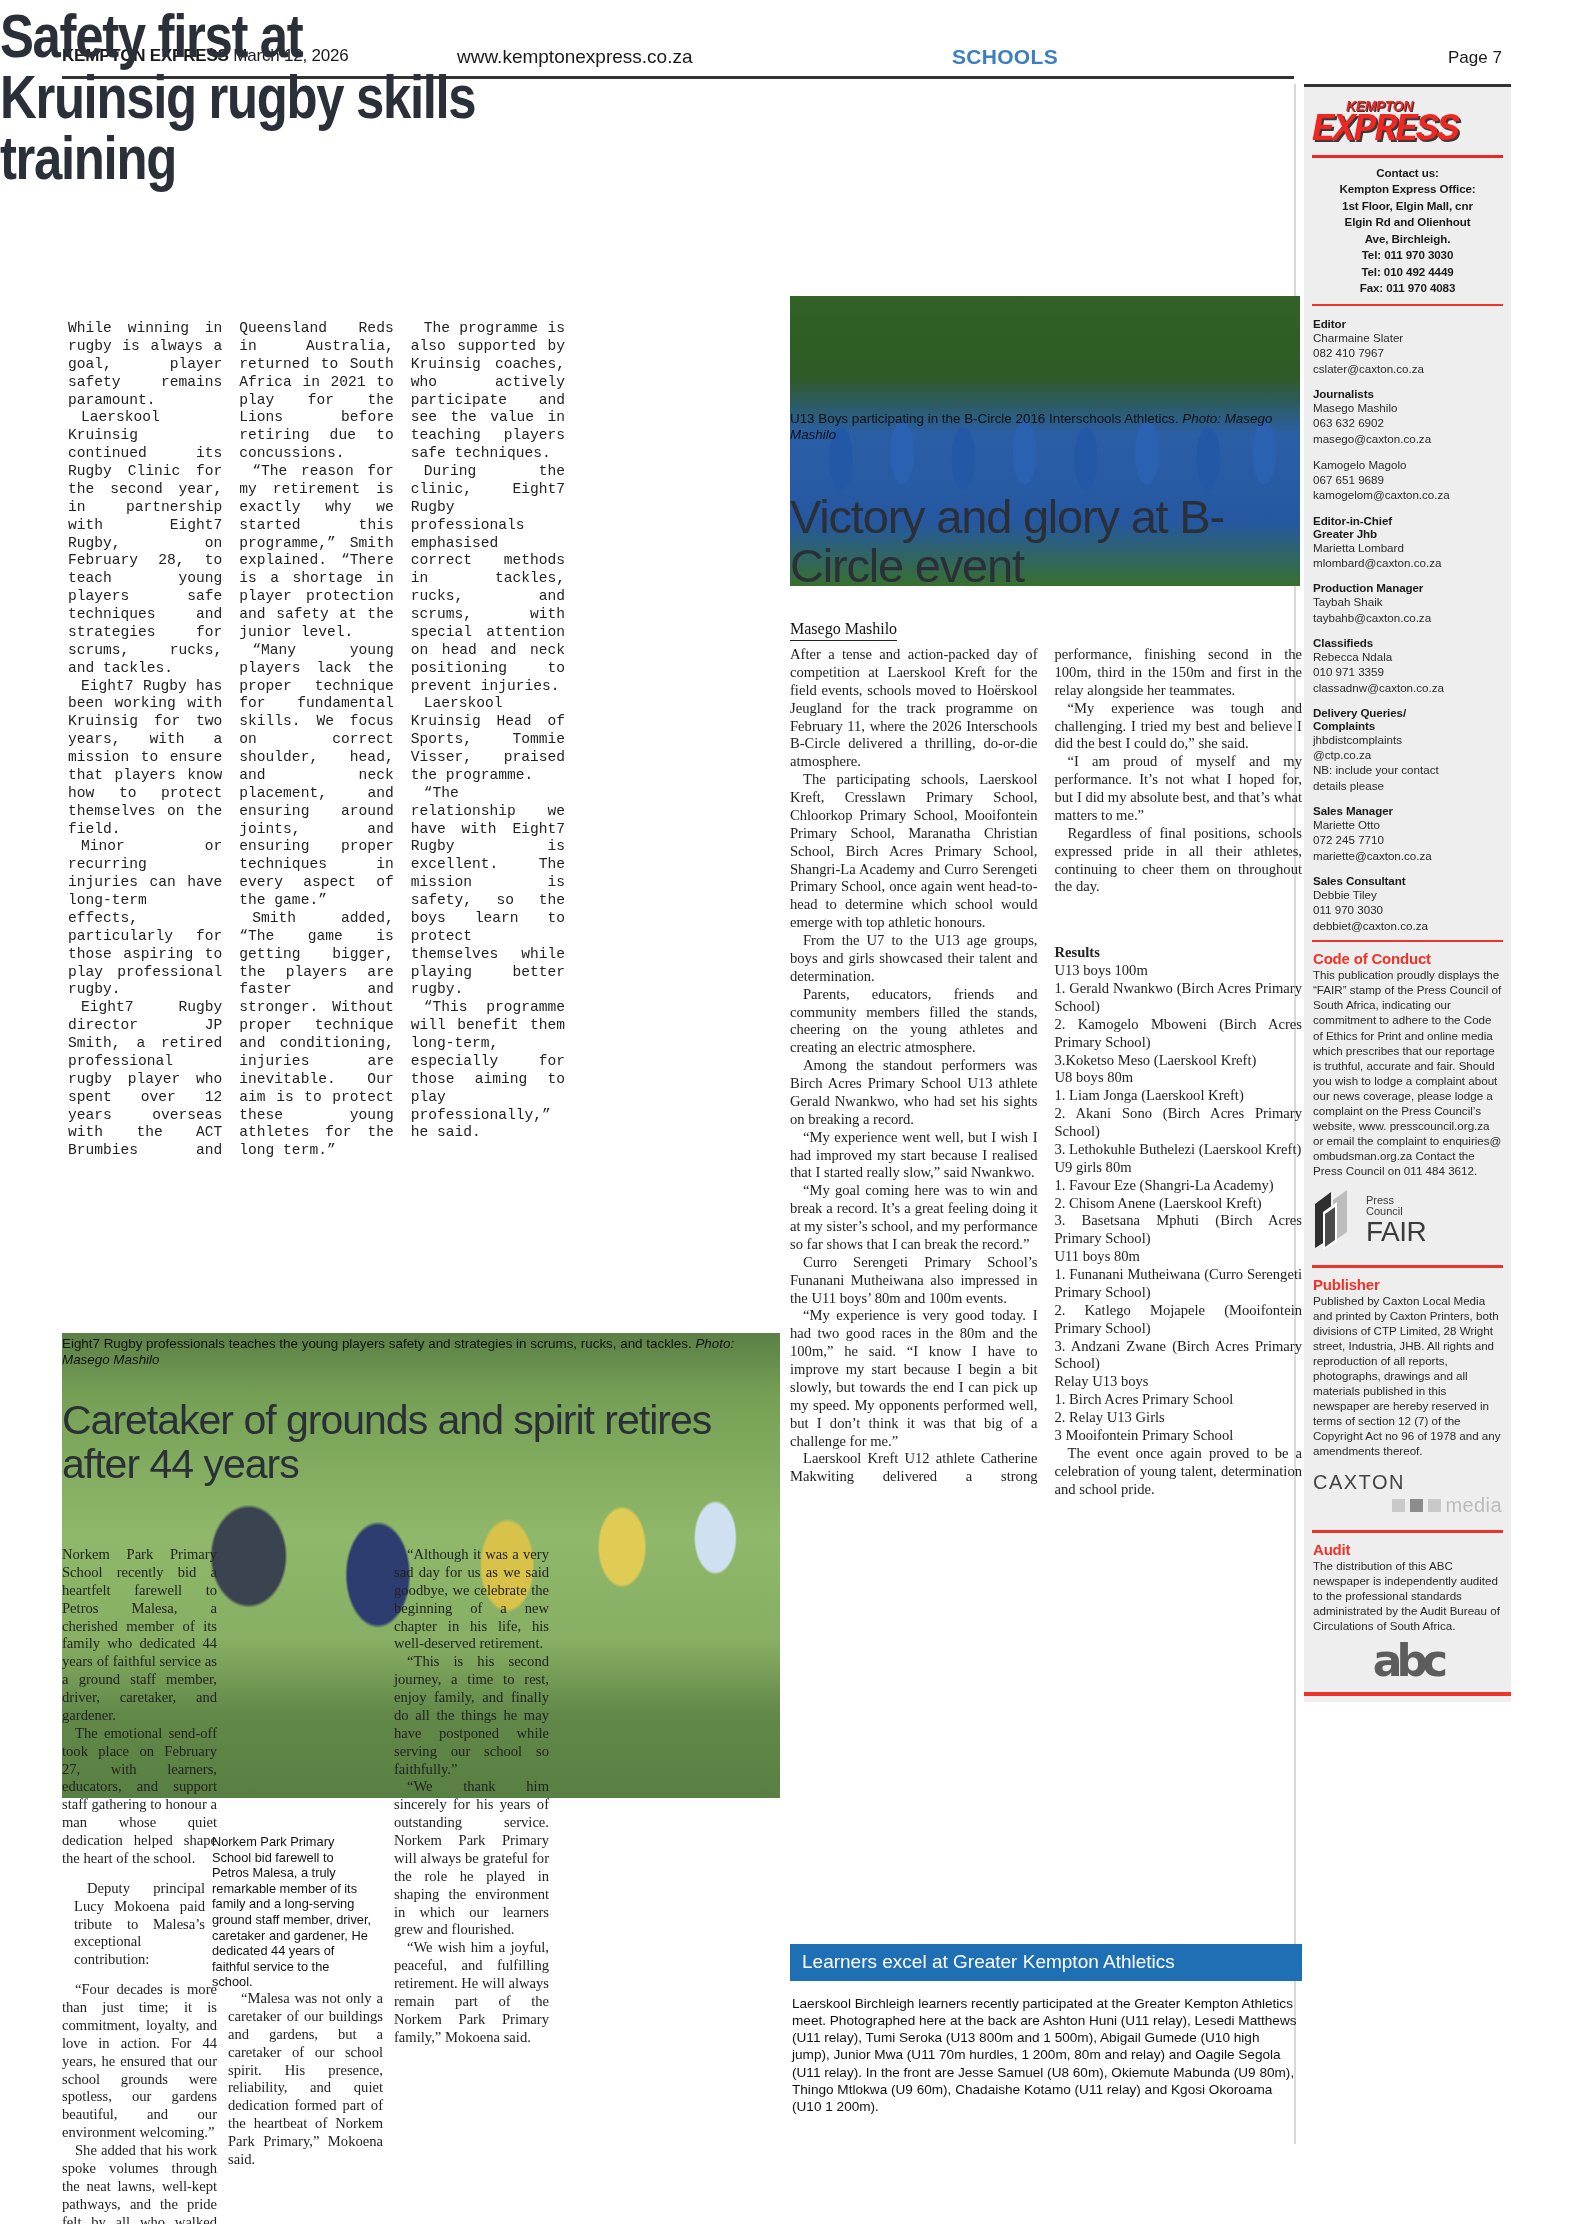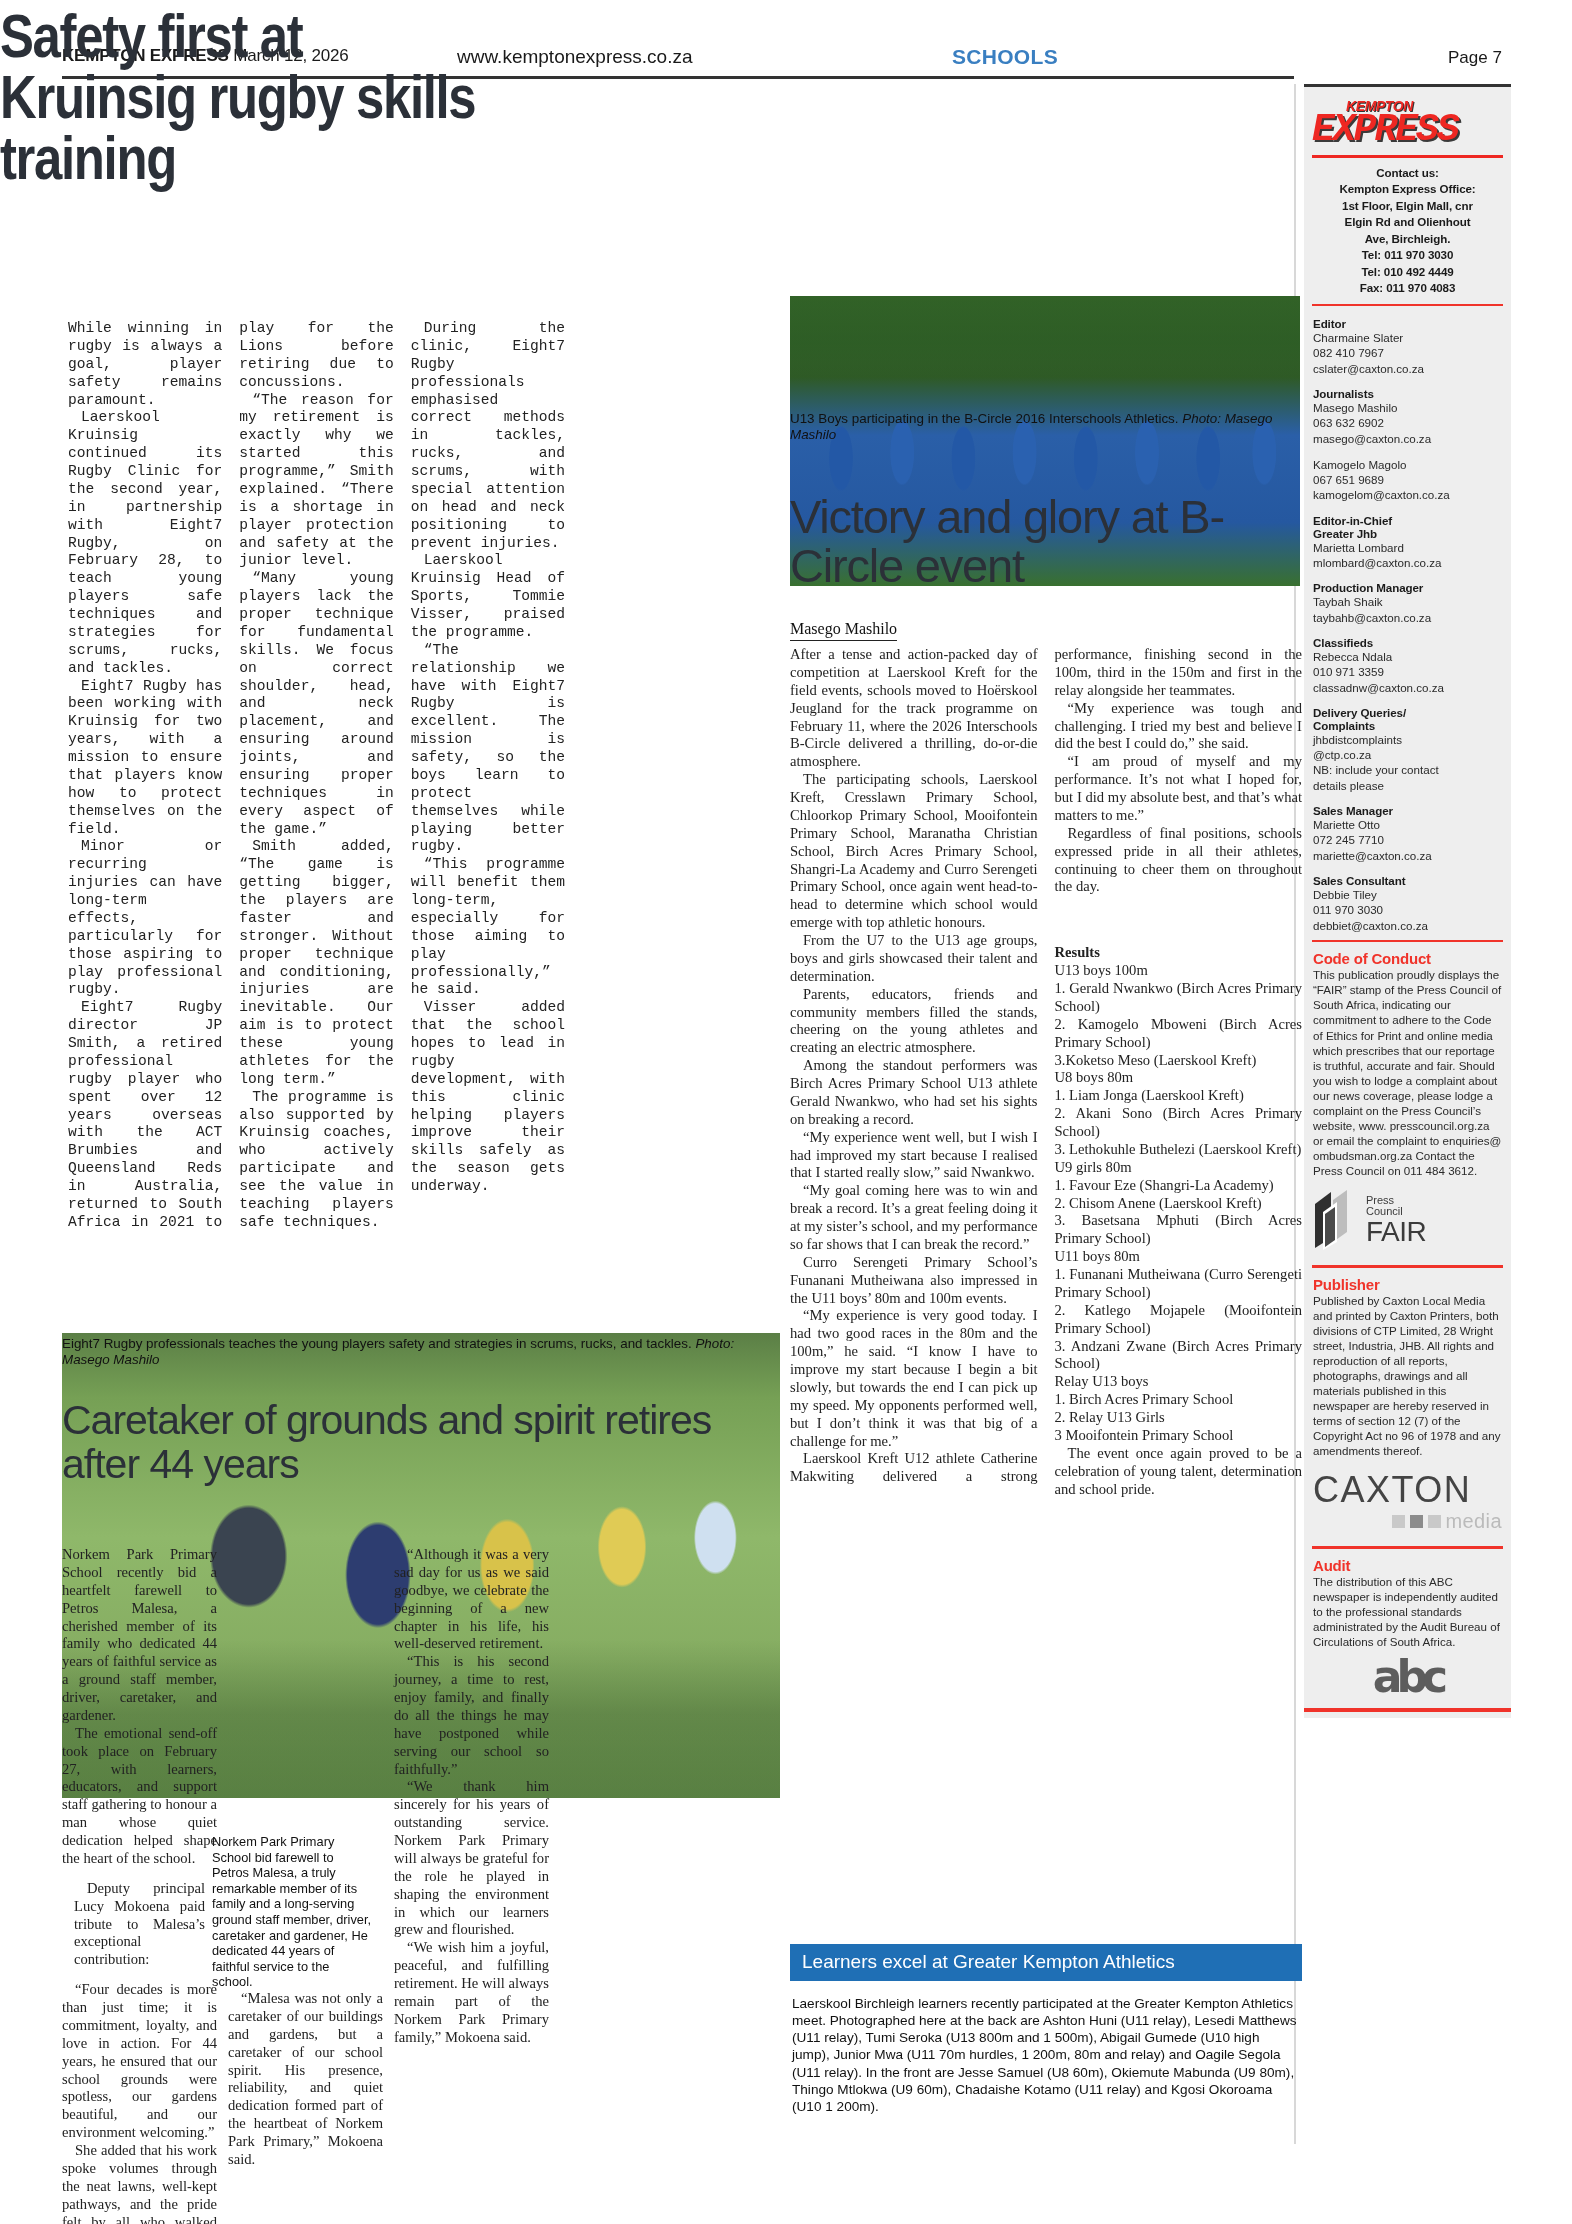--- a/index.html
+++ b/index.html
@@ -159,21 +159,21 @@
   .sb-h { font-weight: 700; font-size: 11.6px; color: #1a1a1a; margin-top: 11px; letter-spacing: -0.1px; }
   .sb-t { font-size: 11.6px; line-height: 1.32; color: #2a2a2a; }
   .sb-red-h { font-weight: 700; font-size: 15px; color: #f0332a; margin-top: 3px; letter-spacing: -0.2px; }
   .sb-body { font-size: 11.6px; line-height: 1.30; color: #2a2a2a; }
 
   .fairlogo { display:flex; align-items:center; gap:7px; padding: 12px 9px 8px 9px; }
   .fair-txt-small { font-size: 11px; line-height: 1.06; color: #3b3b3b; }
   .fair-big { font-size: 28px; font-weight: 400; color: #3b3b3b; letter-spacing: -0.5px; line-height: 1; }
 
   .caxton { padding: 14px 9px 6px 9px; }
-  .caxton-word { font-size: 36px; letter-spacing: 1.5px; color: #444; font-weight: 300; line-height: 1; }
+  .caxton-word { font-size: 20px; letter-spacing: 1.5px; color: #444; font-weight: 300; line-height: 1; }
   .caxton-sub { display: flex; align-items: center; gap: 5px; margin-top: 2px; justify-content: flex-end; }
   .csq { width: 13px; height: 13px; }
   .caxton-media { font-size: 20px; color: #bbb; letter-spacing: 0.4px; }
 
   .abclogo { text-align: center; padding: 10px 0 6px 0; font-size: 44px; color: #5d5d5d; font-weight: 700; font-family: "DejaVu Sans", sans-serif; letter-spacing: -6px; line-height: 0.8; }
 
   .sb-bottom-rule { height: 4px; background: #f0332a; margin: 8px 0 0 0; }
   .v-divider { position:absolute; left:1294px; top:78px; width:2px; height:2060px; background:#d8d8d8; }
   .ph2 { background:
       linear-gradient(180deg, #5b7f46 0%, #76a055 14%, #8fb86a 44%, #86ad62 70%, #6f9a52 100%);
@@ -229,21 +229,20 @@
       <p>Minor or recurring injuries can have long-term effects, particularly for those aspiring to play professional rugby.</p>
       <p>Eight7 Rugby director JP Smith, a retired professional rugby player who spent over 12 years overseas with the ACT Brumbies and Queensland Reds in Australia, returned to South Africa in 2021 to play for the Lions before retiring due to concussions.</p>
       <p>“The reason for my retirement is exactly why we started this programme,” Smith explained. “There is a shortage in player protection and safety at the junior level.</p>
       <p>“Many young players lack the proper technique for fundamental skills. We focus on correct shoulder, head, and neck placement, and ensuring around joints, and ensuring proper techniques in every aspect of the game.”</p>
       <p>Smith added, “The game is getting bigger, the players are faster and stronger. Without proper technique and conditioning, injuries are inevitable. Our aim is to protect these young athletes for the long term.”</p>
       <p>The programme is also supported by Kruinsig coaches, who actively participate and see the value in teaching players safe techniques.</p>
       <p>During the clinic, Eight7 Rugby professionals emphasised correct methods in tackles, rucks, and scrums, with special attention on head and neck positioning to prevent injuries.</p>
       <p>Laerskool Kruinsig Head of Sports, Tommie Visser, praised the programme.</p>
       <p>“The relationship we have with Eight7 Rugby is excellent. The mission is safety, so the boys learn to protect themselves while playing better rugby.</p>
       <p>“This programme will benefit them long-term, especially for those aiming to play professionally,” he said.</p>
-      <p>Visser added that the school hopes to lead in rugby development, with this clinic helping players improve their skills safely as the season gets underway.</p>
     </div>
 
   <div class="photo ph4" style="left:790px; top:108px; width:510px; height:290px;"></div>
   <div class="caption" style="position:absolute; left:790px; top:405px; width:512px;">
     <span>U13 Boys participating in the B-Circle 2016 Interschools Athletics.</span>
     <i>Photo: Masego Mashilo</i>
   </div>
 
   <div class="headline-b" style="position:absolute; left:790px; top:455px; width:512px;">Victory and glory at B-Circle event</div>
   <div style="position:absolute; left:790px; top:600px;">

